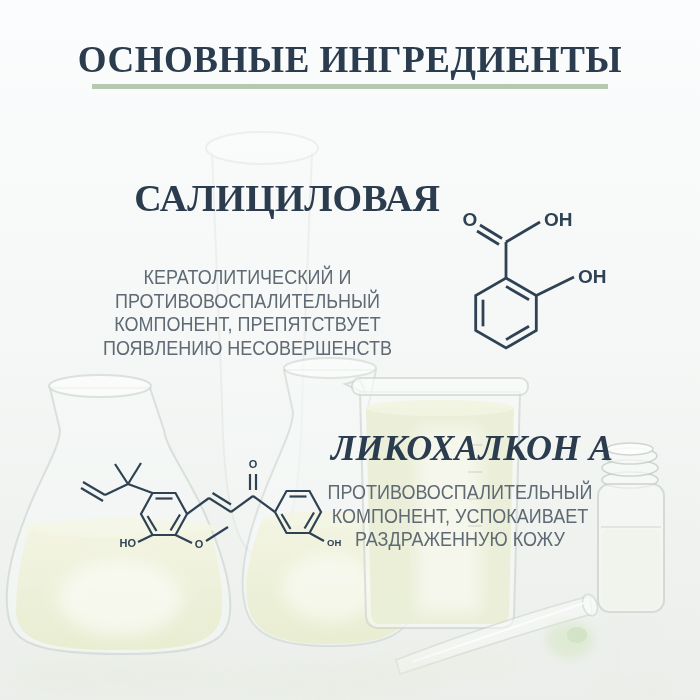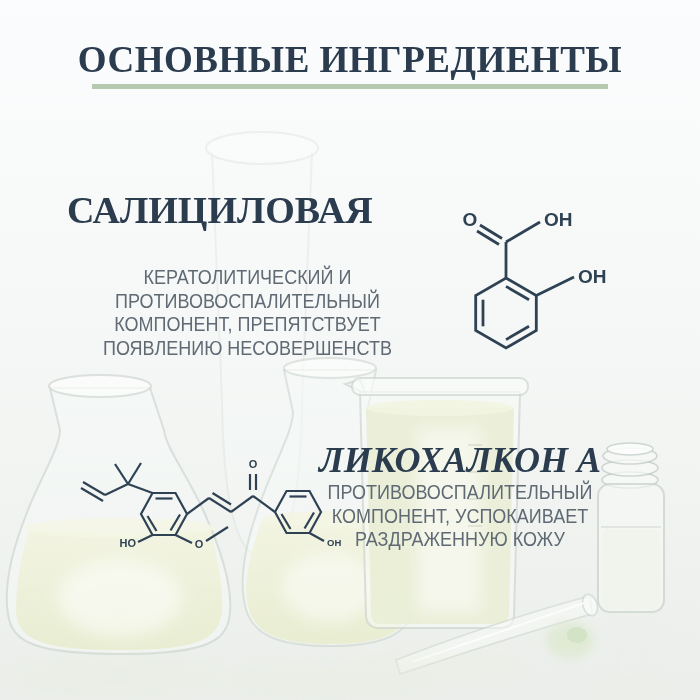--- a/index.html
+++ b/index.html
@@ -11,21 +11,21 @@
   .bg-svg{position:absolute;left:0;top:0;z-index:0;}
   .fg{position:absolute;z-index:2;}
   .page-title{
     left:0;top:38px;width:700px;text-align:center;
     font-family:"Liberation Serif",serif;font-weight:700;font-size:37px;
     letter-spacing:.5px;color:#2b3c4e;margin:0;
   }
   .accent-bar{left:92px;top:84px;width:516px;height:5px;background:#b6c8ad;}
   .ing-name{
     font-family:"Liberation Serif",serif;font-weight:700;color:#2b3c4e;
-    text-align:left;margin:12px;
+    text-align:right;margin:0;
   }
   .ing1-name{left:55px;top:179px;width:385px;font-size:38px;line-height:38px;}
   .ing2-name{left:307px;top:429px;width:306px;font-size:36px;line-height:38px;font-style:italic;}
   .ing-desc{
     color:#5f6a74;text-align:center;font-size:20px;line-height:23.6px;
     transform:scaleX(.9);transform-origin:50% 0;letter-spacing:0;
   }
   .ing1-desc{left:55px;top:266px;width:385px;}
   .ing2-desc{left:307px;top:481px;width:306px;}
   .structure{position:absolute;z-index:2;overflow:visible;}

